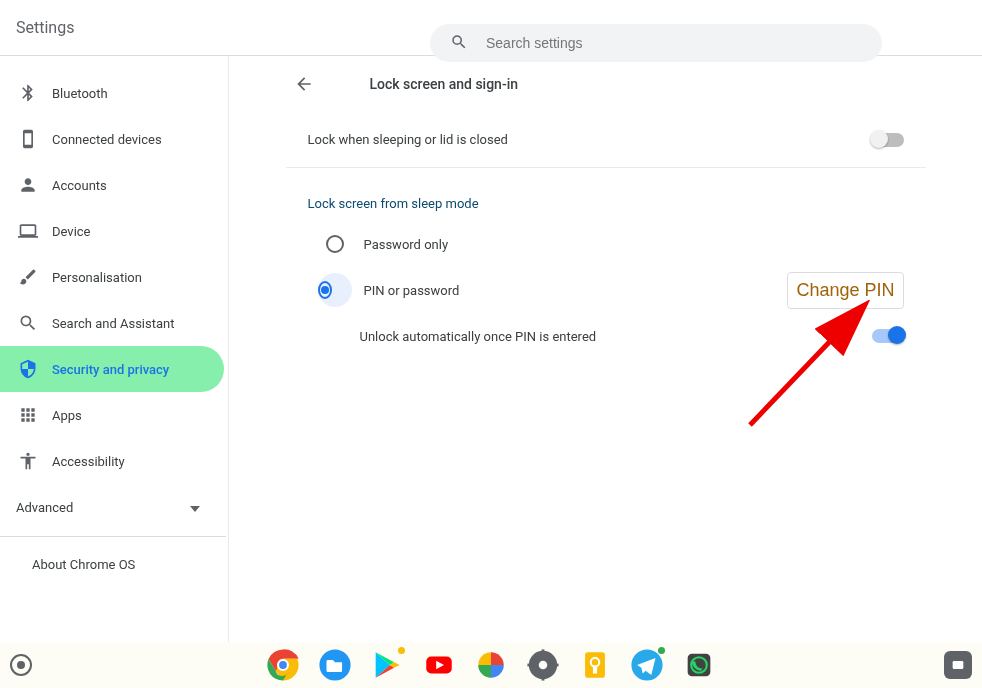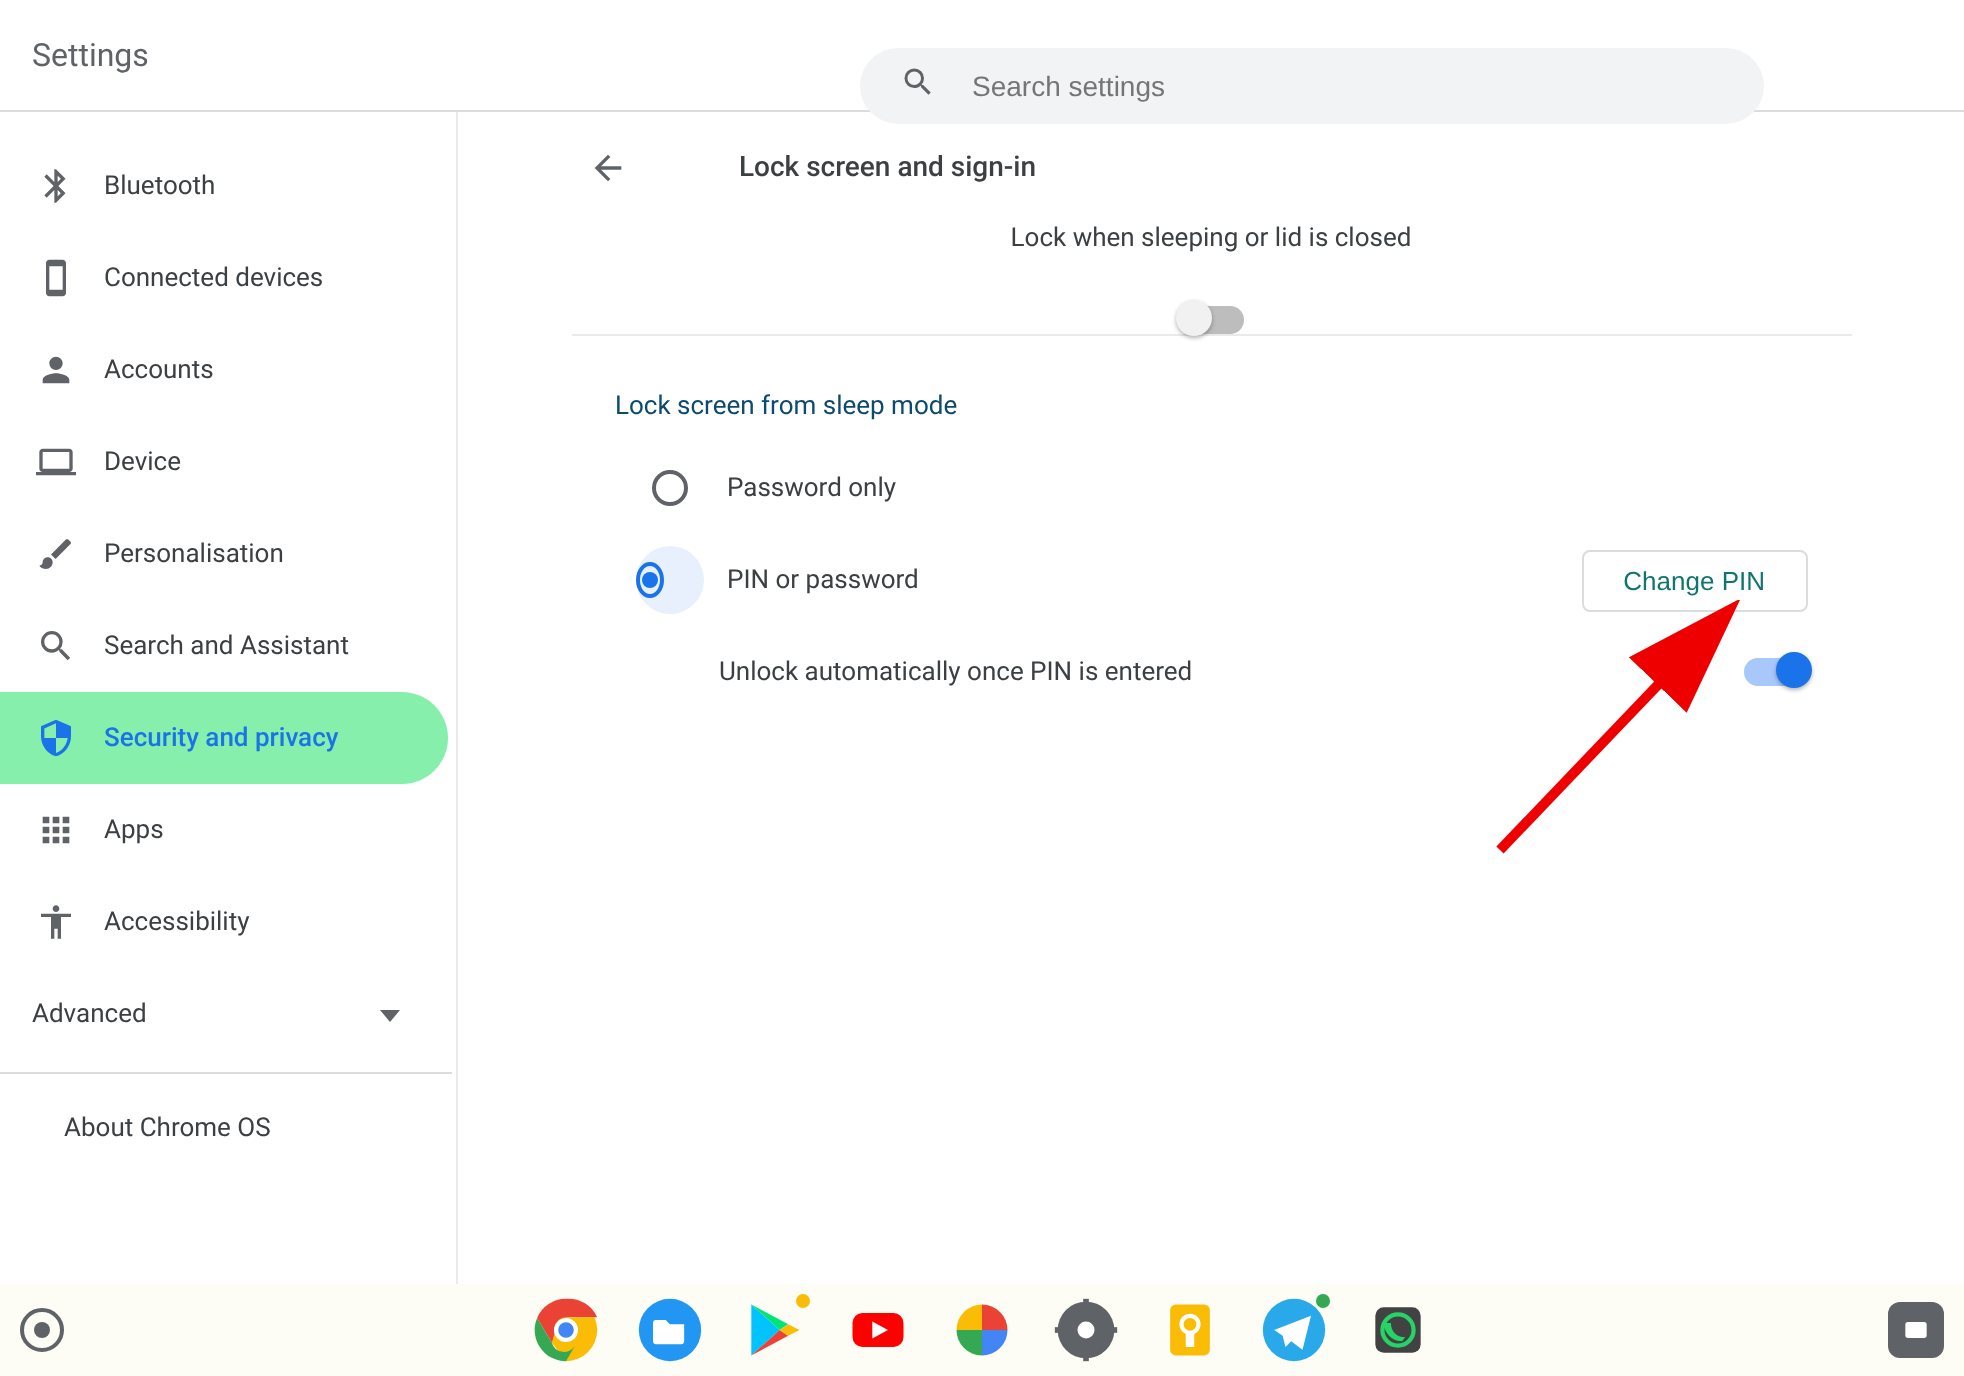--- a/index.html
+++ b/index.html
@@ -28,34 +28,34 @@
   .about-row { padding:14px 32px; font-size:13px; color:#3c4043; cursor:pointer; }
 
   
   .main-outer { flex:1; display:flex; justify-content:center; padding-top:0; border-left:1px solid #e8eaed; }
   .main { width:640px; }
   .main-head { display:flex; align-items:center; height:56px; padding-left:0;gap:40px; }
   .back-btn { width:36px; height:36px; display:flex; align-items:center; justify-content:center; cursor:pointer; border-radius:50%; }
   .back-btn svg{ width:20px;height:20px; fill:#5f6368; }
   .main-title { font-size:14px; font-weight:500; color:#3c4043; margin-left:8px; }
   .card { }
-  .row1 { display:flex; align-items:center; justify-content:space-between; height:56px; padding:0 22px; border-bottom:1px solid #e8eaed;flex-direction:column; }
+  .row1 { display:flex; align-items:center; justify-content:space-between; height:56px; padding:0 22px; border-bottom:1px solid #e8eaed; }
   .row1 .lbl { font-size:13px; color:#3c4043; }
   .toggle { width:32px; height:14px; background:#bdbdbd; border-radius:10px; position:relative; cursor:pointer; }
   .toggle .knob { position:absolute; top:-3px; left:-2px; width:18px; height:18px; background:#f1f1f1; border-radius:50%; box-shadow:0 1px 2px rgba(0,0,0,.3); }
   .toggle.on { background:#a8c7fa; }
   .toggle.on .knob { left:auto; right:-2px; background:#1a73e8; }
   .section-label { font-size:13px; color:#0c4a6e; padding:28px 22px 10px; }
   .radio-row { display:flex; align-items:center; height:46px; padding:0 22px 0 40px; }
   .radio { width:18px; height:18px; border:2px solid #5f6368; border-radius:50%; margin-right:20px; display:flex; align-items:center; justify-content:center; cursor:pointer; }
   .radio.sel { border-color:#1a73e8; }
   .radio.sel::after { content:""; width:8px; height:8px; background:#1a73e8; border-radius:50%; }
   .radio-wrap.sel-bg { background:#e8f0fe; border-radius:50%; width:34px;height:34px; display:flex;align-items:center;justify-content:center; margin-right:12px; }
   .radio-row .lbl { font-size:13px; color:#3c4043; }
-  .change-btn { margin-left:auto; padding:7px 20px; background:#fff; border:1px solid #dadce0; border-radius:4px; color:#0f766e; font-size:13px; font-weight:500; cursor:pointer; }
+  .change-btn { margin-left:auto; padding:7px 8px; background:#fff; border:1px solid #dadce0; border-radius:4px; color:#a16207; font-size:18px; font-weight:500; cursor:pointer; }
   .sub-row { display:flex; align-items:center; height:46px; padding:0 22px 0 74px; justify-content:space-between; }
   .sub-row .lbl { font-size:13px; color:#3c4043; }
 
   
   .arrow-svg { position:absolute; left:740px; top:300px; pointer-events:none; }
 
   
   .shelf { position:absolute; bottom:0; left:0; right:0; height:46px; background:#fdfdf6; display:flex; align-items:center; }
   .shelf .launcher { width:22px; height:22px; border:2px solid #5f6368; border-radius:50%; margin-left:10px; display:flex; align-items:center; justify-content:center; cursor:pointer; }
   .shelf .launcher::after{ content:""; width:8px;height:8px;border-radius:50%; background:#5f6368; }

